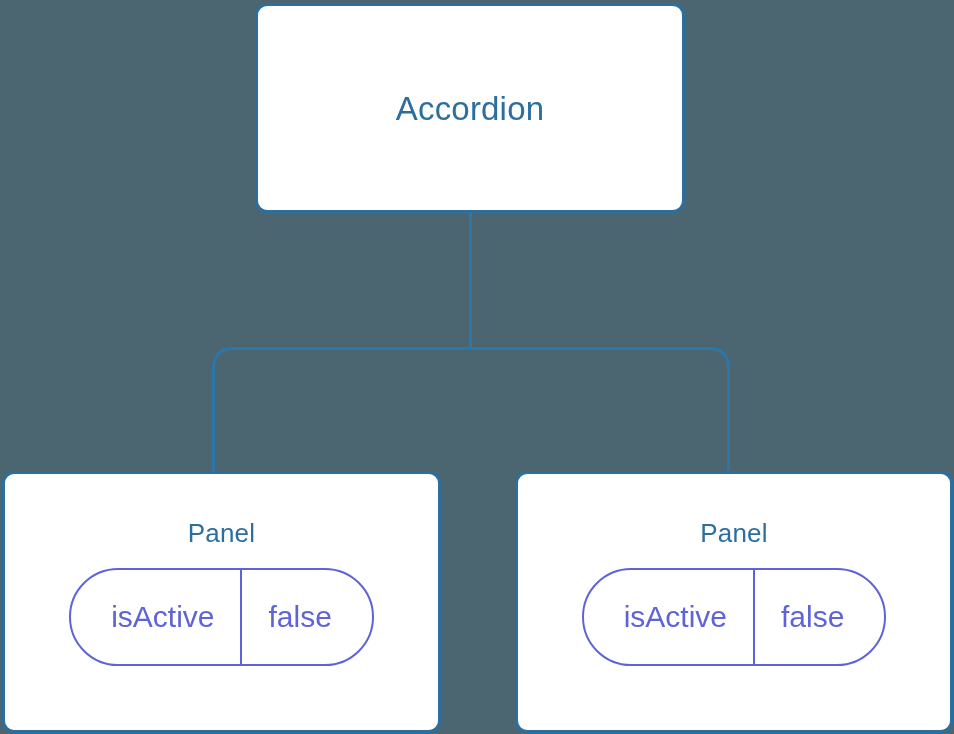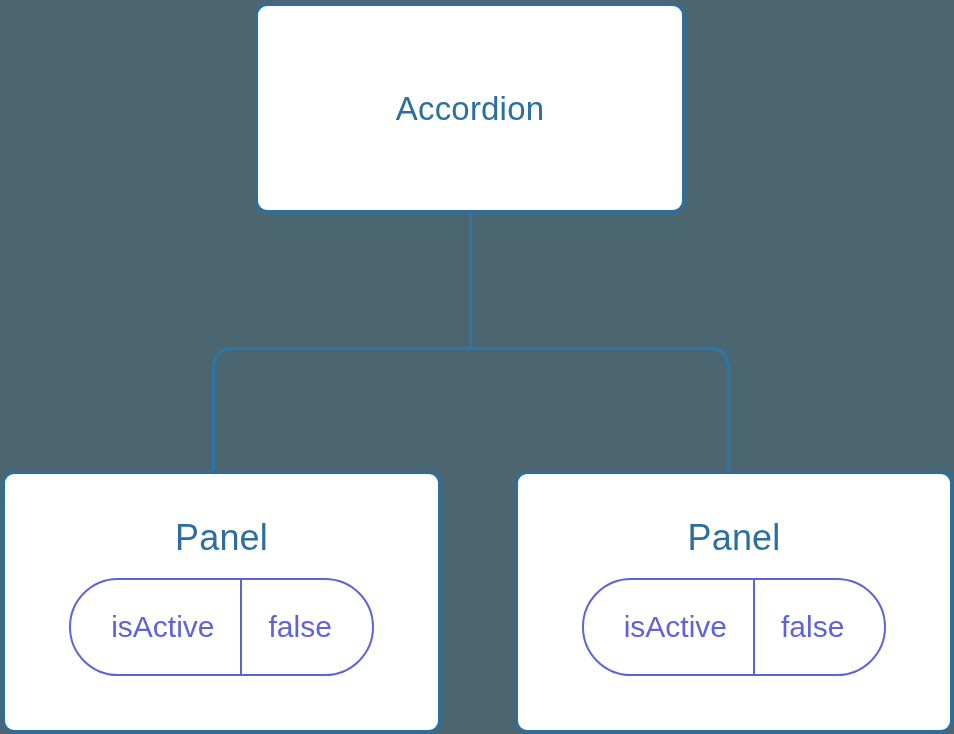--- a/index.html
+++ b/index.html
@@ -68,21 +68,21 @@
   }
   #node-panel-0 {
     left: 2px;
     width: 439px;
   }
   #node-panel-1 {
     left: 515px;
     width: 438px;
   }
   .node-panel .node-title {
-    font-size: 36px;
+    font-size: 26px;
   }
 
   
   .state-pill {
     margin-top: 22px;
     display: flex;
     align-items: stretch;
     border: 2px solid #5f63d8;
     border-radius: 999px;
     height: 94px;

